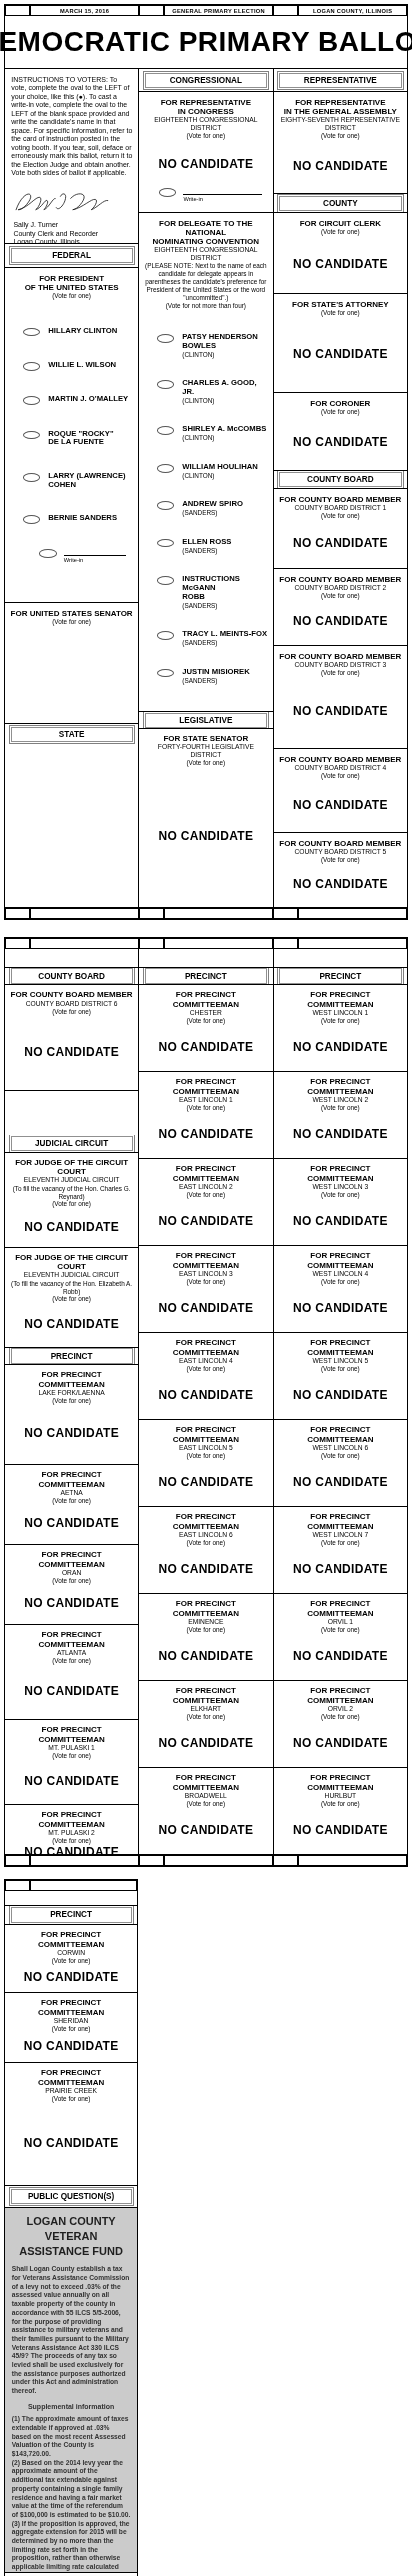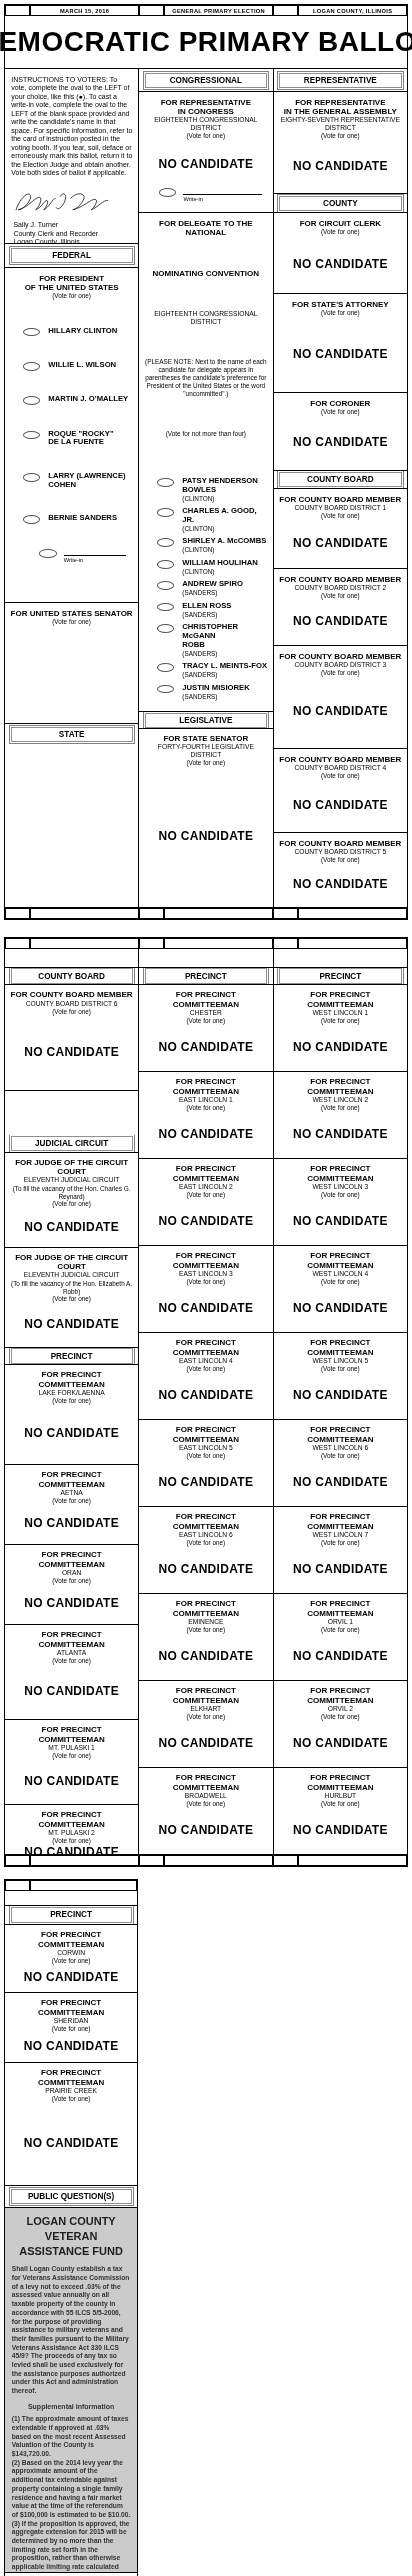--- a/index.html
+++ b/index.html
@@ -147,21 +147,21 @@
             <div class="rtitle">FOR REPRESENTATIVE</div>
             <div class="rtitle">IN CONGRESS</div>
             <div class="rsub">EIGHTEENTH CONGRESSIONAL DISTRICT</div>
             <div class="rvote">(Vote for one)</div>
             <div class="nocand">NO CANDIDATE</div>
             <div class="wrow">
               <span class="oval"></span>
               <div class="wline">Write-in</div>
             </div>
           </div>
-          <div class="sec race" style="flex: 0 0 499px; gap: 32px;">
+          <div class="sec race" style="flex: 0 0 499px;">
             <div class="rtitle">FOR DELEGATE TO THE NATIONAL</div>
             <div class="rtitle">NOMINATING CONVENTION</div>
             <div class="rsub">EIGHTEENTH CONGRESSIONAL DISTRICT</div>
             <div class="rnote">(PLEASE NOTE: Next to the name of each candidate for delegate appears in parentheses the candidate's preference for President of the United States or the word "uncommitted".)</div>
             <div class="rvote">(Vote for not more than four)</div>
             <div class="cands">
               <div class="cand">
                 <span class="oval"></span>
                 <div class="cname"><span>PATSY HENDERSON</span><br><span>BOWLES</span><span class="pref">(CLINTON)</span></div>
               </div>
@@ -180,21 +180,21 @@
               <div class="cand">
                 <span class="oval"></span>
                 <div class="cname"><span>ANDREW SPIRO</span><span class="pref">(SANDERS)</span></div>
               </div>
               <div class="cand">
                 <span class="oval"></span>
                 <div class="cname"><span>ELLEN ROSS</span><span class="pref">(SANDERS)</span></div>
               </div>
               <div class="cand">
                 <span class="oval"></span>
-                <div class="cname"><span>CHRISTOPHER McGANN</span><br><span>ROBB</span><span class="pref">(SANDERS)</span></div>
+                <div class="cname"><span>INSTRUCTIONS McGANN</span><br><span>ROBB</span><span class="pref">(SANDERS)</span></div>
               </div>
               <div class="cand">
                 <span class="oval"></span>
                 <div class="cname"><span>TRACY L. MEINTS-FOX</span><span class="pref">(SANDERS)</span></div>
               </div>
               <div class="cand">
                 <span class="oval"></span>
                 <div class="cname"><span>JUSTIN MISIOREK</span><span class="pref">(SANDERS)</span></div>
               </div>
             </div>

